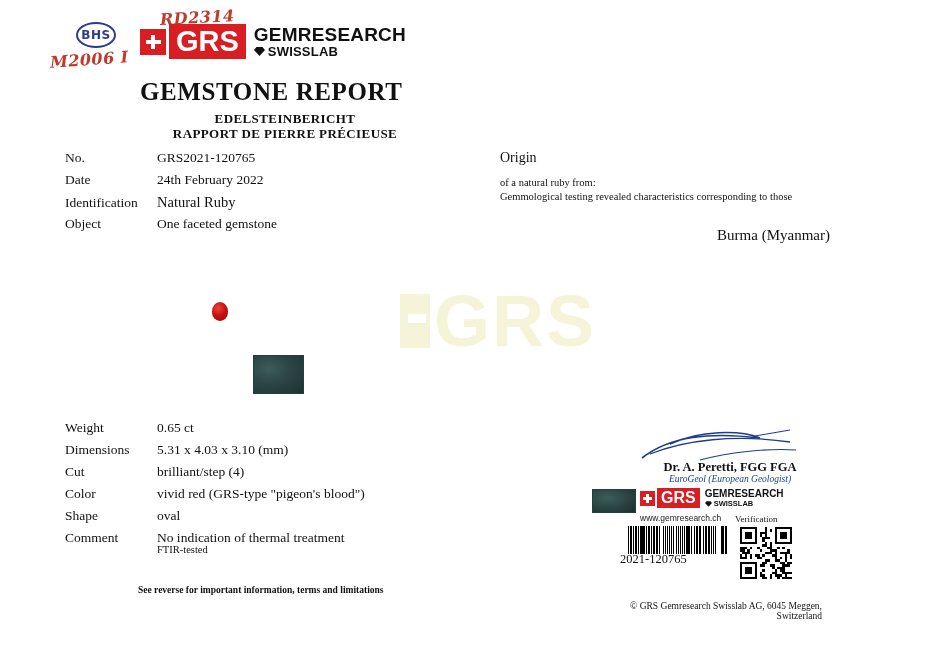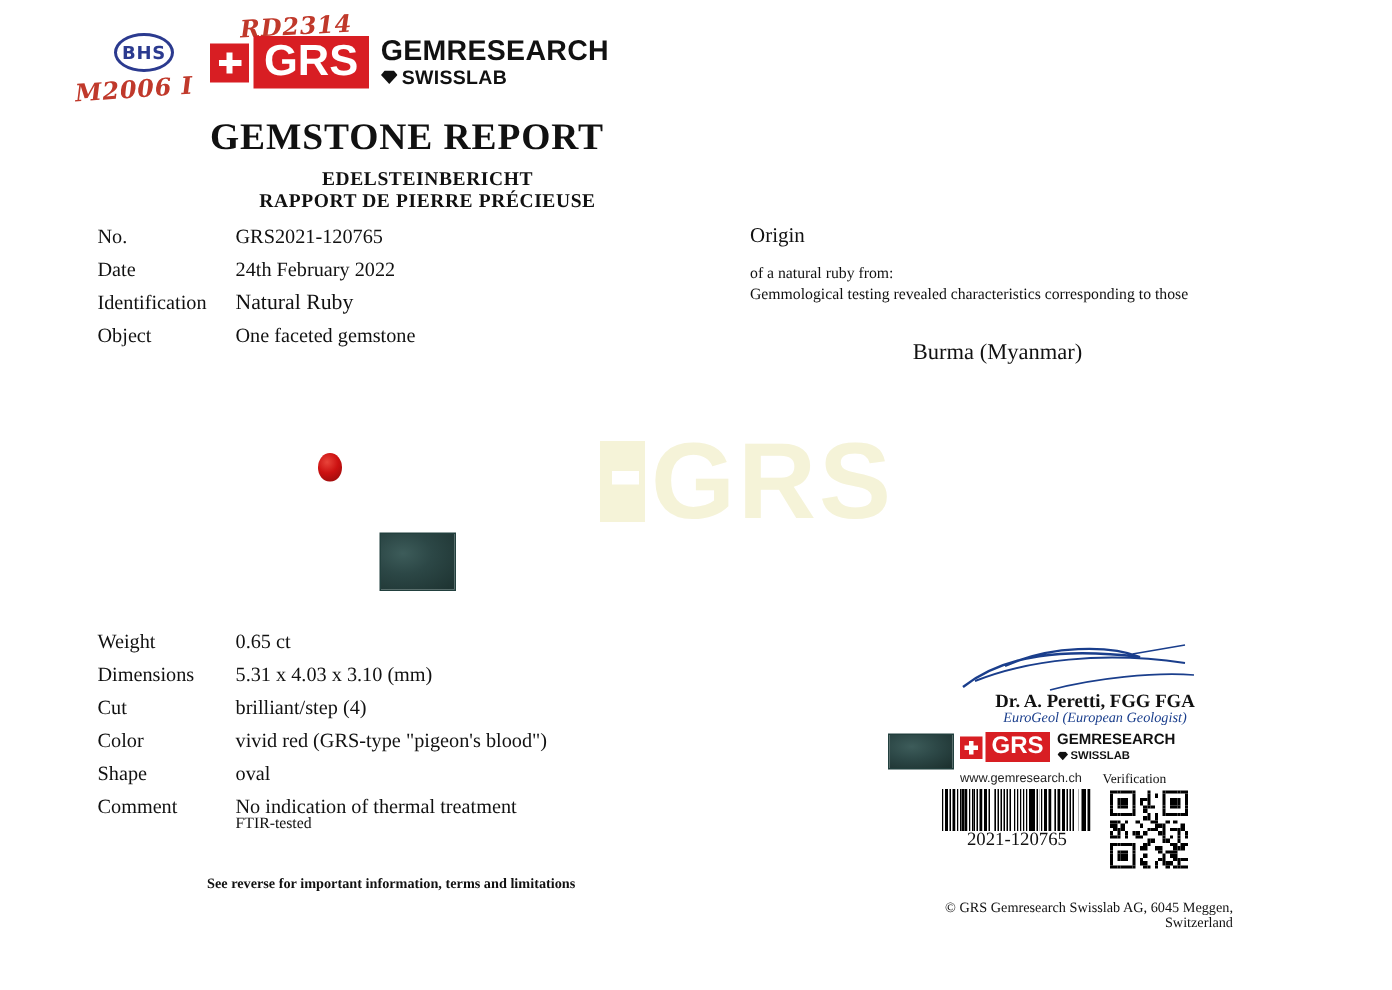--- a/index.html
+++ b/index.html
@@ -231,21 +231,21 @@
     top: 176px;
     font-size: 10.5px;
     line-height: 14px;
     width: 330px;
   }
   .origin-value {
     position: absolute;
     left: 500px;
     top: 227px;
     width: 330px;
-    text-align: center;
+    text-align: right;
     font-size: 15px;
   }
 
   
   .gem-red {
     position: absolute;
     left: 212px;
     top: 302px;
     width: 16px;
     height: 19px;
@@ -412,21 +412,20 @@
   .barcode i {
     display: block;
     background: #000;
     height: 100%;
   }
   .barcode-number {
     position: absolute;
     left: 620px;
     top: 552px;
     width: 116px;
-    text-align: center;
     font-size: 12.5px;
   }
 
   
   .qr {
     position: absolute;
     left: 740px;
     top: 527px;
     width: 52px;
     height: 52px;

